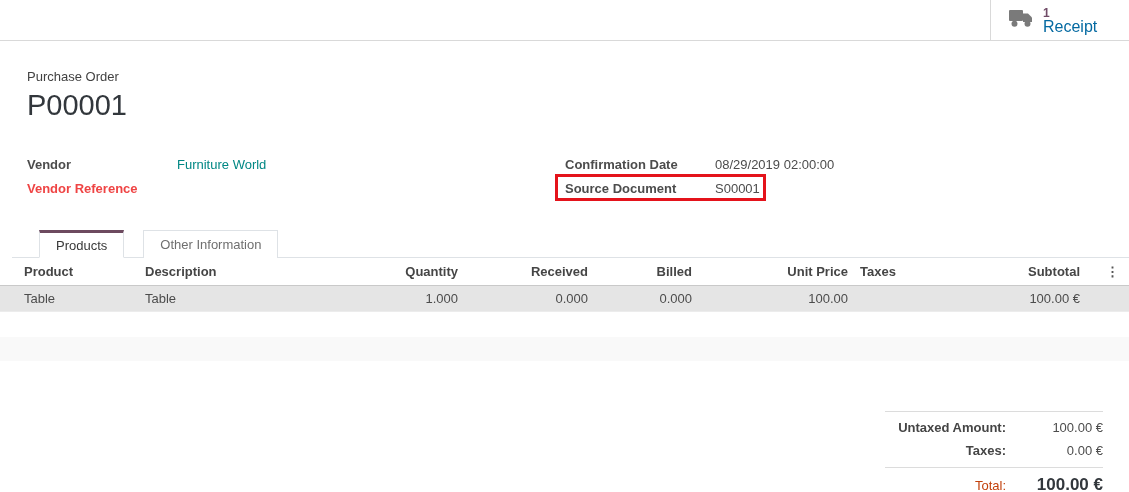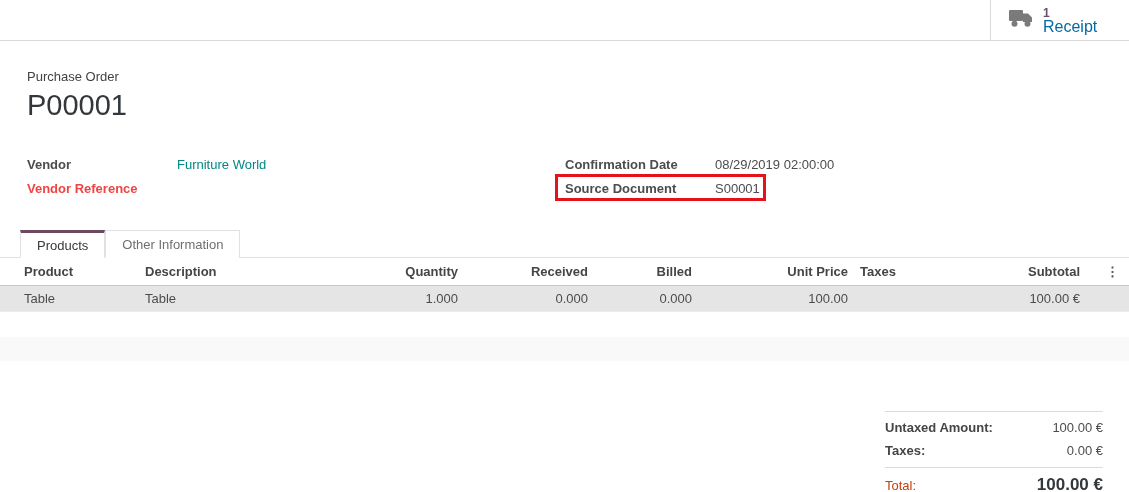--- a/index.html
+++ b/index.html
@@ -28,22 +28,22 @@
   .fgroup-right { width: 560px; }
   .field-row { position: relative; display: flex; height: 24px; align-items: center; }
   .field-row .flabel { width: 150px; font-size: 13px; font-weight: bold; color: #4c4c4c; }
   .field-row .flabel.muted { color: #ef4444; }
   .field-row .fvalue { font-size: 13px; color: #4c4c4c; }
   .fvalue.link { color: #008784; cursor: pointer; }
   .red-box { position: absolute; left: -10px; top: -2px; width: 211px; height: 27px;
              border: 3px solid #e4131b; pointer-events: none; }
 
   
-  .tabs { display: flex; margin: 30px 0 0 0; padding-left: 20px; height: 28px;
-          border-bottom: 1px solid #dee2e6; align-items: flex-end; }
+  .tabs { display: flex; margin: 30px 0 0 12px; padding-left: 27px; height: 28px;
+          border-bottom: 1px solid #dee2e6; align-items: flex-end; gap: 19px; }
   .tab { height: 28px; display: flex; align-items: center; padding: 0 16px;
          font-size: 13px; background: #fff; cursor: pointer;
          border: 1px solid #dee2e6; border-bottom: none; margin-bottom: -1px; }
   .tab.active { border-top: 3px solid #6d4a5f; color: #383838;
                 border-bottom: 1px solid #fff; }
   .tab.inactive { color: #6f6f6f; }
 
   
   table.lines { width: 1129px; border-collapse: collapse; table-layout: fixed; }
   .lines th { height: 27px; font-size: 13px; font-weight: bold; color: #454545;
@@ -54,21 +54,21 @@
   .c1 { padding-left: 24px; }
   .c7 { padding-left: 12px; }
   .c8 { padding-right: 26px; }
   .opt-icon { font-size: 13px; color: #555; cursor: pointer; letter-spacing: -1px; }
   .stripe-white { height: 25px; background: #fff; }
   .stripe-gray { height: 24px; background: #f9f9f9; }
 
   
   .totals { position: absolute; left: 885px; top: 411px; width: 218px; }
   .t-row { display: flex; align-items: center; }
-  .t-row .t-label { flex: 1; font-size: 13px; font-weight: bold;
+  .t-row .t-label { flex: 1; text-align: right; font-size: 13px; font-weight: bold;
                     color: #454545; padding-right: 12px; }
   .t-row .t-value { width: 85px; text-align: right; font-size: 13px; color: #4c4c4c; }
   .t-sep { border-top: 1px solid #dcdcdc; }
   .t-untaxed { padding: 8px 0 4px 0; }
   .t-taxes { padding: 4px 0 9px 0; }
   .t-total { padding: 7px 0 4px 0; }
   .t-total .t-label { font-weight: 400; color: #c2410c; }
   .t-total .t-value { font-size: 17px; font-weight: bold; color: #32373c; }
 </style>
 </head>

